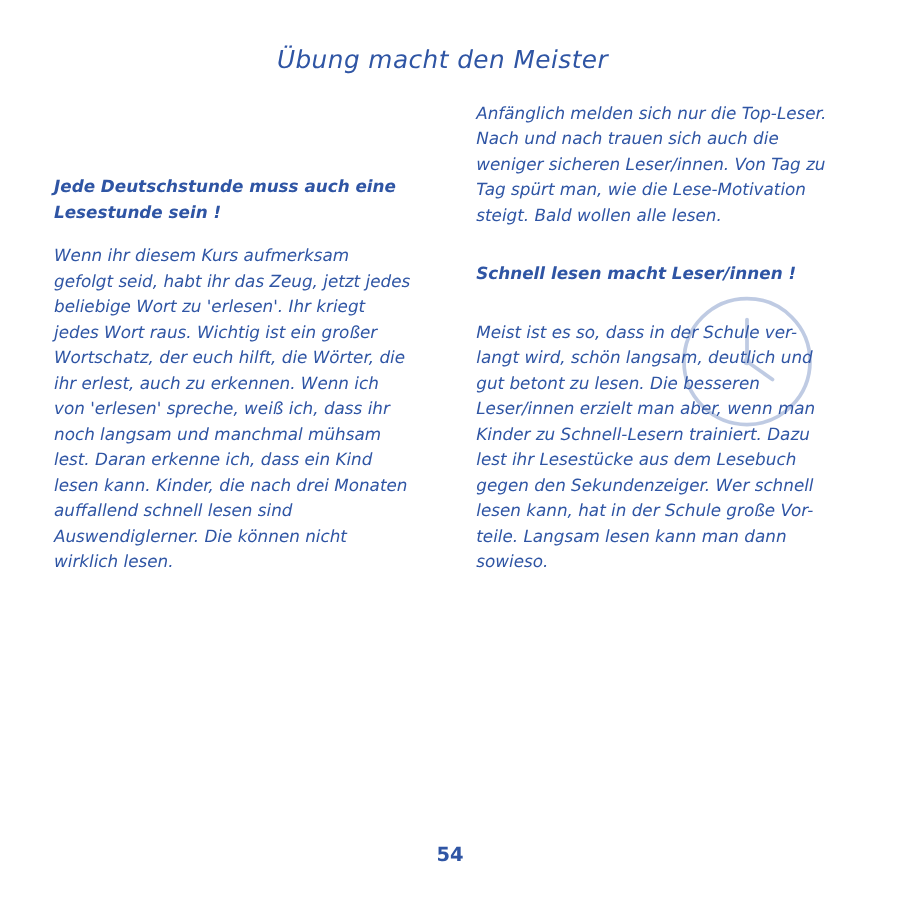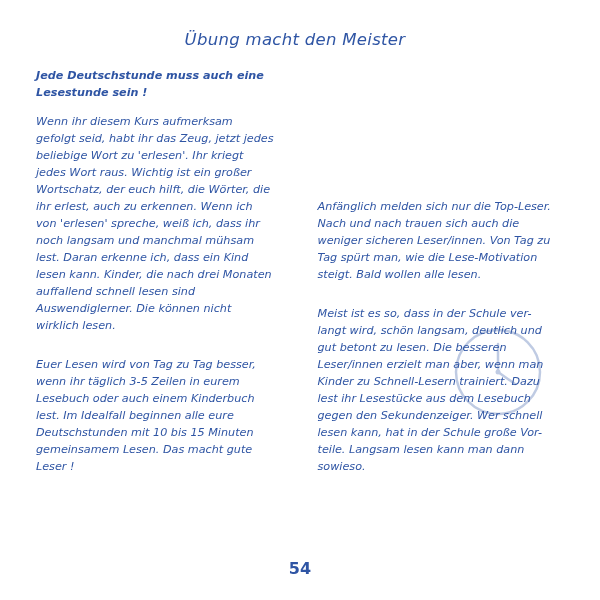--- a/index.html
+++ b/index.html
@@ -55,21 +55,21 @@
     font-style: italic;
   }
   p.tight { margin-bottom: 12px; }
   p.gap-big { margin-bottom: 22px; }
   .pagenum {
     position: absolute;
     bottom: 22px;
     left: 0;
     width: 600px;
     text-align: center;
-    font-size: 16px;
+    font-size: 13px;
     font-weight: bold;
     color: #2f55a4;
     font-style: normal;
   }
   .clock {
     position: absolute;
     top: 128px;
     right: 10px;
     width: 92px;
     height: 92px;
@@ -83,32 +83,32 @@
 
 <div class="page">
 
   <div class="title">Übung macht den Meister</div>
 
   <div class="columns">
 
     <div class="col left">
       <p class="bold tight">Jede Deutschstunde muss auch eine Lesestunde sein !</p>
       <p class="gap-big">Wenn ihr diesem Kurs aufmerksam gefolgt seid, habt ihr das Zeug, jetzt jedes beliebige Wort zu 'erlesen'. Ihr kriegt jedes Wort raus. Wichtig ist ein großer Wortschatz, der euch hilft, die Wörter, die ihr erlest, auch zu erkennen. Wenn ich von 'erlesen' spreche, weiß ich, dass ihr noch langsam und manchmal mühsam lest. Daran erkenne ich, dass ein Kind lesen kann. Kinder, die nach drei Monaten auffallend schnell lesen sind Auswendiglerner. Die können nicht wirklich lesen.</p>
-      <p class="gap-big">Euer Lesen wird von Tag zu Tag besser, wenn ihr täglich 3-5 Zeilen in eurem Lesebuch oder auch einem Kinderbuch lest. Im Idealfall beginnen alle eure Deutschstunden mit 10 bis 15 Minuten gemeinsamem Lesen. Das macht gute Leser !</p>
     </div>
 
     <div class="col right">
       <div class="clock">
         <svg width="92" height="92" viewBox="0 0 92 92" aria-hidden="true">
           <circle cx="46" cy="46" r="42" fill="none" stroke="#2f55a4" stroke-width="2.5"></circle>
           <line x1="46" y1="46" x2="46" y2="18" stroke="#2f55a4" stroke-width="2.5" stroke-linecap="round"></line>
           <line x1="46" y1="46" x2="63" y2="58" stroke="#2f55a4" stroke-width="2.5" stroke-linecap="round"></line>
           <circle cx="46" cy="46" r="2.5" fill="#2f55a4"></circle>
         </svg>
       </div>
       <p class="gap-big">Anfänglich melden sich nur die Top-Leser. Nach und nach trauen sich auch die weniger sicheren Leser/innen. Von Tag zu Tag spürt man, wie die Lese-Motivation steigt. Bald wollen alle lesen.</p>
+      <p class="bold gap-big">Schnell lesen macht Leser/innen !</p>
       <p class="gap-big">Meist ist es so, dass in der Schule ver-langt wird, schön langsam, deutlich und gut betont zu lesen. Die besseren Leser/innen erzielt man aber, wenn man Kinder zu Schnell-Lesern trainiert. Dazu lest ihr Lesestücke aus dem Lesebuch gegen den Sekundenzeiger. Wer schnell lesen kann, hat in der Schule große Vor-teile. Langsam lesen kann man dann sowieso.</p>
     </div>
 
   </div>
 
   <div class="pagenum">54</div>
 </div>
 
 </body></html>

